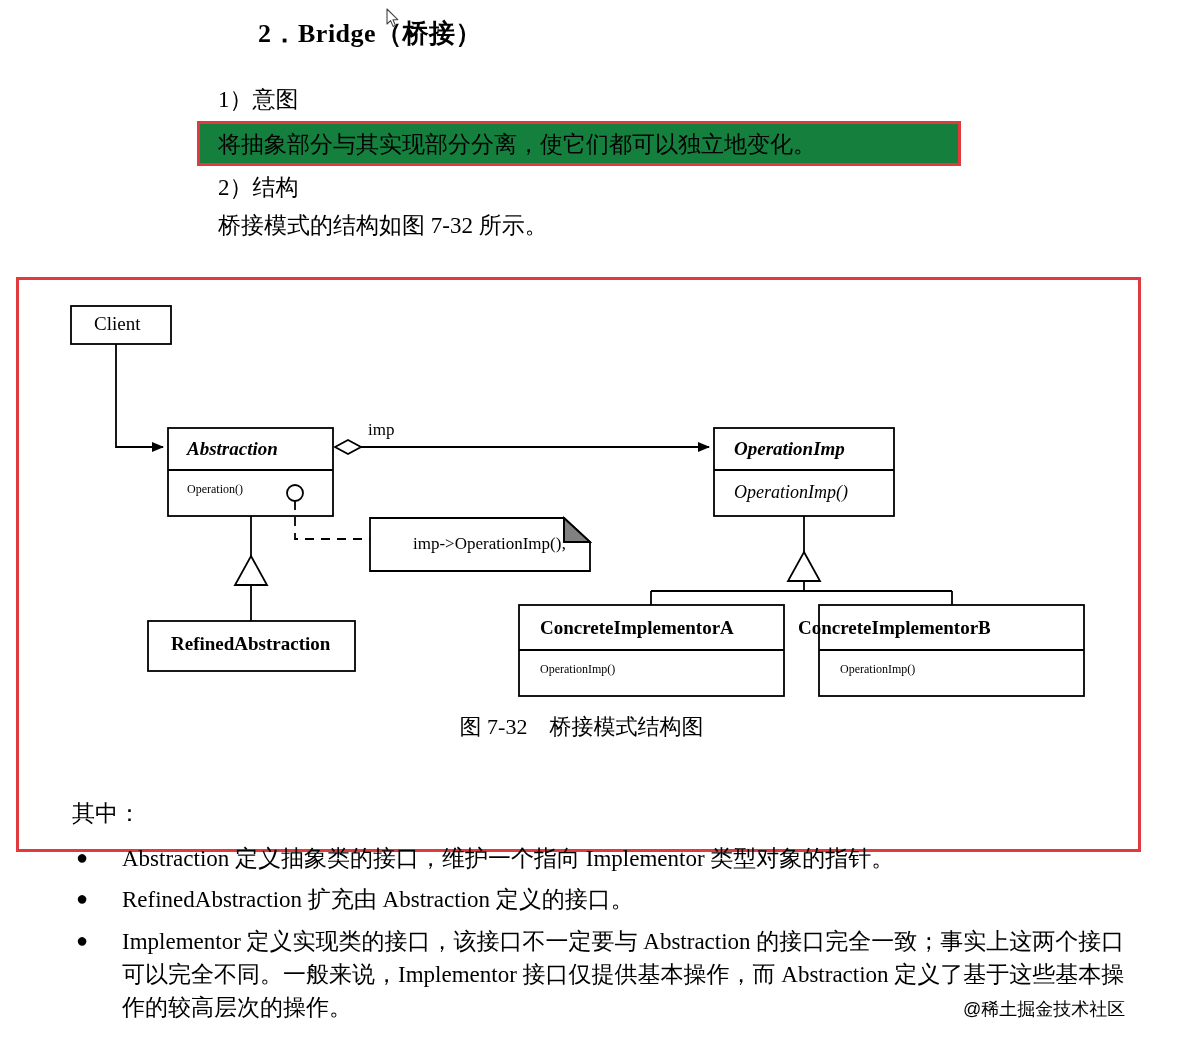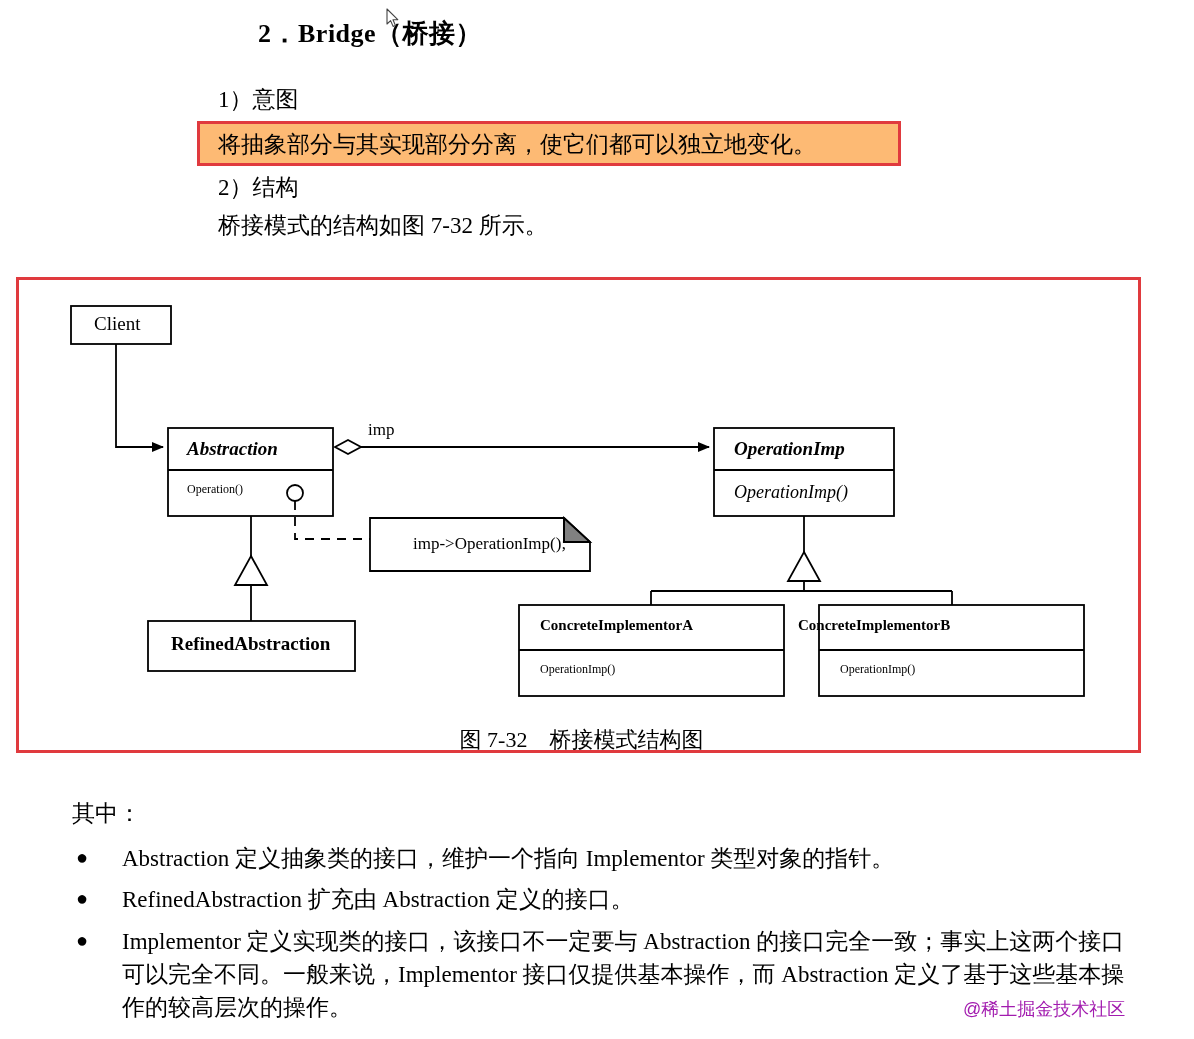--- a/index.html
+++ b/index.html
@@ -37,41 +37,41 @@
     line-height: 1.35;
   }
   #p-intent-label  { left: 218px; top: 84px; }
   #p-structure-label { left: 218px; top: 172px; }
   #p-structure-text  { left: 218px; top: 210px; }
 
   
   #intent-box {
     left: 197px;
     top: 121px;
-    width: 704px;
+    width: 764px;
     height: 45px;
     border: 3px solid #e03a3e;
     box-sizing: border-box;
-    background: #fdba74;
+    background: #15803d;
   }
   #intent-text {
     position: absolute;
     left: 18px;
     top: 50%;
     transform: translateY(-50%);
     font-size: 23px;
     white-space: nowrap;
   }
 
   
   #figure-frame {
     left: 16px;
     top: 277px;
     width: 1125px;
-    height: 476px;
+    height: 575px;
     border: 3px solid #e03a3e;
     box-sizing: border-box;
     background: #ffffff;
   }
 
   
   #uml-canvas {
     position: absolute;
     left: 0;
     top: 0;
@@ -80,32 +80,32 @@
   }
 
   
   .uml-label {
     position: absolute;
     font-family: "Liberation Serif", "DejaVu Serif", serif;
     white-space: nowrap;
     color: #000;
   }
   .uml-name      { font-size: 19px; }
-  .uml-name-b    { font-size: 15px; font-weight: bold; }
+  .uml-name-b    { font-size: 19px; font-weight: bold; }
   .uml-name-bi   { font-size: 19px; font-weight: bold; font-style: italic; }
   .uml-op        { font-size: 12px; }
   .uml-op-i      { font-size: 18px; font-style: italic; }
   .uml-edge      { font-size: 17px; }
   .uml-note-text { font-size: 17px; margin-left: 28px; }
 
   
   #figure-caption {
     position: absolute;
     left: 0;
-    top: 445px;
+    top: 432px;
     width: 1125px;
     text-align: center;
     font-size: 22px;
     white-space: nowrap;
   }
   #figure-caption .cap-gap { display: inline-block; width: 22px; }
 
   
   #where-label {
     left: 72px;
@@ -140,21 +140,21 @@
     flex: 1 1 auto;
     font-size: 23px;
     line-height: 1.45;
   }
 
   
   #watermark {
     left: 963px;
     top: 997px;
     font-size: 18px;
-    color: #a21caf;
+    color: #000000;
     white-space: nowrap;
     font-family: "Liberation Sans", "DejaVu Sans", sans-serif;
   }
 
   
   #cursor {
     left: 386px;
     top: 8px;
     width: 14px;
     height: 20px;

